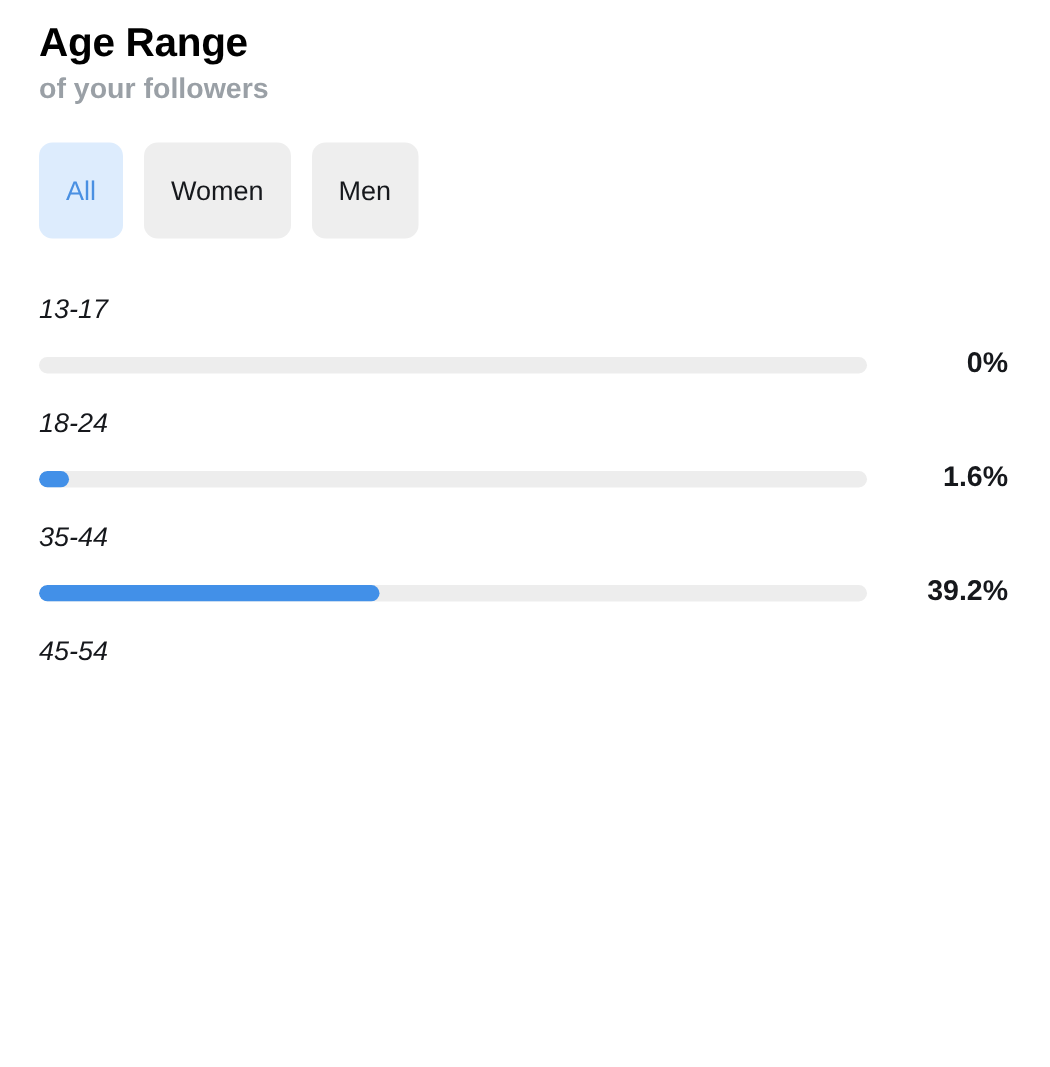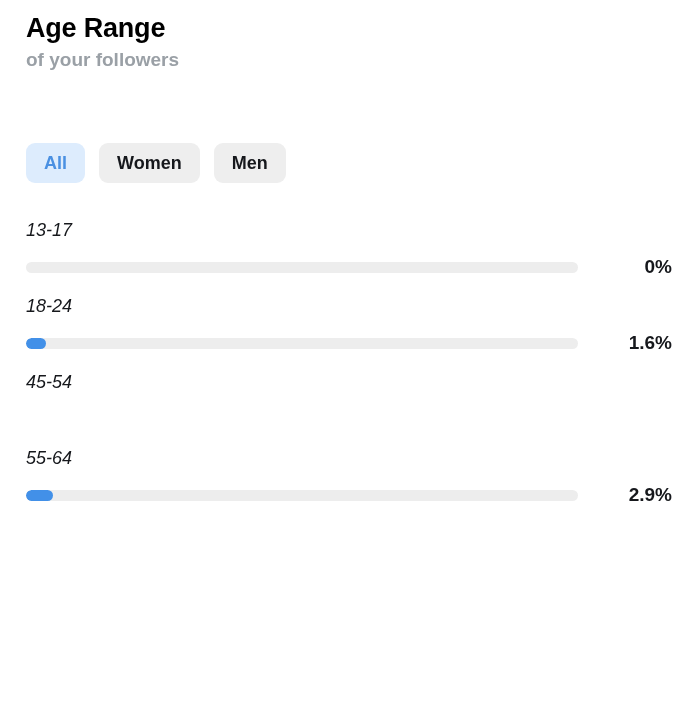--- a/index.html
+++ b/index.html
@@ -44,35 +44,34 @@
     margin: 2px 0 0 0;
   }
 
   
   .tabs {
     display: flex;
     gap: 14px;
     margin-top: 22px;
   }
   .tab {
-    height: 40px;
+    height: 64px;
     display: flex;
     align-items: center;
     justify-content: center;
     padding: 0 18px;
     border: none;
     border-radius: 9px;
     background: #eeeeee;
     color: #16181c;
     font-family: "Liberation Sans", sans-serif;
     font-size: 18px;
-    font-weight: bold;
+    font-weight: normal;
     cursor: pointer;
     white-space: nowrap;
-    margin-top: 48px;
   }
   .tab.active {
     background: #ddecfd;
     color: #4a90e2;
   }
 
   
   .rows {
     margin-top: 36px;
   }
@@ -153,30 +152,30 @@
       <p class="row-label">18-24</p>
       <div class="row-bar-line">
         <div class="track">
           <div class="fill" style="width: calc(1.6% + 11px);"></div>
         </div>
         <div class="pct">1.6%</div>
       </div>
     </div>
 
 
+    <div class="row">
+      <p class="row-label">35-44</p>
+      <div class="row-bar-line">
+        <div class="track">
+          <div class="fill" style="width: calc(39.2% + 11px);"></div>
+        </div>
+        <div class="pct">39.2%</div>
+      </div>
+    </div>
 
     <div class="row">
       <p class="row-label">45-54</p>
     </div>
 
-    <div class="row">
-      <p class="row-label">55-64</p>
-      <div class="row-bar-line">
-        <div class="track">
-          <div class="fill" style="width: calc(2.9% + 11px);"></div>
-        </div>
-        <div class="pct">2.9%</div>
-      </div>
-    </div>
 
 
   </div>
 </div>
 
 </body></html>

